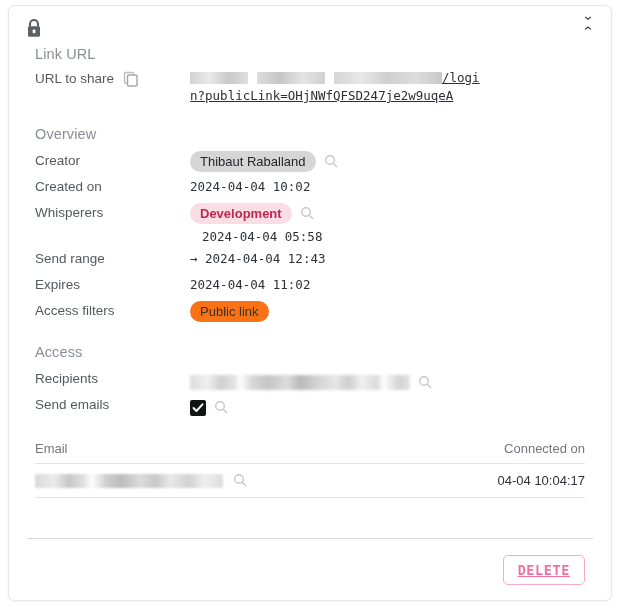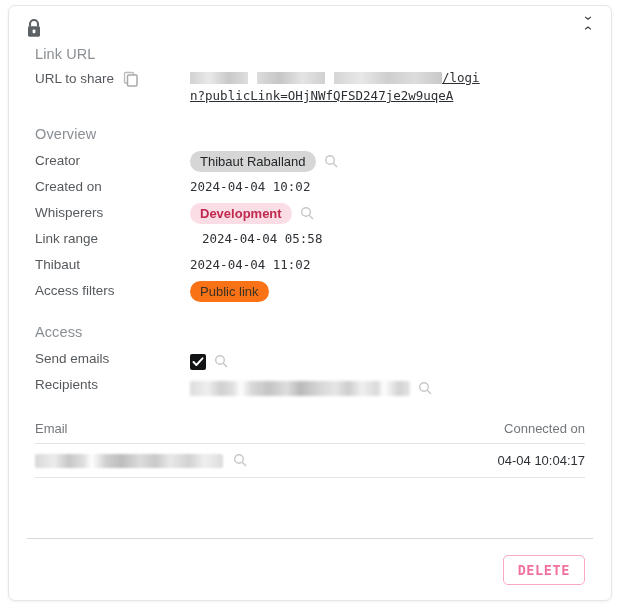--- a/index.html
+++ b/index.html
@@ -217,20 +217,21 @@
     border: 1px solid #f7a9c6;
     color: #f2709f;
     background: #ffffff;
     border-radius: 5px;
     padding: 6px 14px;
     font-size: 13.5px;
     font-weight: bold;
     letter-spacing: .6px;
     font-family: "DejaVu Sans Mono", "Liberation Mono", monospace;
     cursor: pointer;
+    text-decoration: underline;
   }
   .gap-md { height: 20px; }
 </style>
 </head>
 <body>
 
 <div class="card">
 
   <div class="card-head">
     <span class="lock-icon">
@@ -307,71 +308,72 @@
             <span class="icon search-icon">
               <svg viewBox="0 0 15 15" width="15" height="15">
                 <circle cx="6" cy="6" r="4.3" fill="none" stroke="#9a9a9a" stroke-width="1.4"></circle>
                 <line x1="9.2" y1="9.2" x2="13" y2="13" stroke="#9a9a9a" stroke-width="1.4"></line>
               </svg>
             </span>
           </div>
         </div>
 
         <div class="row">
-          <div class="label">Link range</div>
+          <div class="label">Send range</div>
           <div class="value" style="flex-direction:column; gap:0">
             <span class="mono" style="padding-left:12px">2024-04-04 05:58</span>
-          </div>
-        </div>
-
-        <div class="row">
-          <div class="label">Thibaut</div>
+            <span class="mono">→ 2024-04-04 12:43</span>
+          </div>
+        </div>
+
+        <div class="row">
+          <div class="label">Expires</div>
           <div class="value">
             <span class="mono">2024-04-04 11:02</span>
           </div>
         </div>
 
         <div class="row">
           <div class="label">Access filters</div>
           <div class="value">
             <span class="tag tag-orange">Public link</span>
           </div>
         </div>
 
       </div>
     </div>
 
     <div class="gap-md"></div>
 
     <div>
       <div class="section-title">Access</div>
       <div class="rows">
-
-        <div class="row">
-          <div class="label">Send emails</div>
-          <div class="value">
-            <span class="checkbox">
-              <svg viewBox="0 0 12 12" width="12" height="12">
-                <path d="M1.5 6 L4.4 9 L10.5 2.3" fill="none" stroke="#ffffff" stroke-width="1.9" stroke-linecap="round" stroke-linejoin="round"></path>
-              </svg>
-            </span>
-            <span class="icon search-icon">
-              <svg viewBox="0 0 15 15" width="15" height="15">
-                <circle cx="6" cy="6" r="4.3" fill="none" stroke="#9a9a9a" stroke-width="1.4"></circle>
-                <line x1="9.2" y1="9.2" x2="13" y2="13" stroke="#9a9a9a" stroke-width="1.4"></line>
-              </svg>
-            </span>
-          </div>
-        </div>
 
         <div class="row">
           <div class="label">Recipients</div>
           <div class="value" style="align-items:center">
             <span class="blur-band" style="width:220px"></span>
             <span class="icon search-icon" style="margin-top:0">
+              <svg viewBox="0 0 15 15" width="15" height="15">
+                <circle cx="6" cy="6" r="4.3" fill="none" stroke="#9a9a9a" stroke-width="1.4"></circle>
+                <line x1="9.2" y1="9.2" x2="13" y2="13" stroke="#9a9a9a" stroke-width="1.4"></line>
+              </svg>
+            </span>
+          </div>
+        </div>
+
+        <div class="row">
+          <div class="label">Send emails</div>
+          <div class="value">
+            <span class="checkbox">
+              <svg viewBox="0 0 12 12" width="12" height="12">
+                <path d="M1.5 6 L4.4 9 L10.5 2.3" fill="none" stroke="#ffffff" stroke-width="1.9" stroke-linecap="round" stroke-linejoin="round"></path>
+              </svg>
+            </span>
+            <span class="icon search-icon">
               <svg viewBox="0 0 15 15" width="15" height="15">
                 <circle cx="6" cy="6" r="4.3" fill="none" stroke="#9a9a9a" stroke-width="1.4"></circle>
                 <line x1="9.2" y1="9.2" x2="13" y2="13" stroke="#9a9a9a" stroke-width="1.4"></line>
               </svg>
             </span>
           </div>
         </div>
 
       </div>
     </div>

